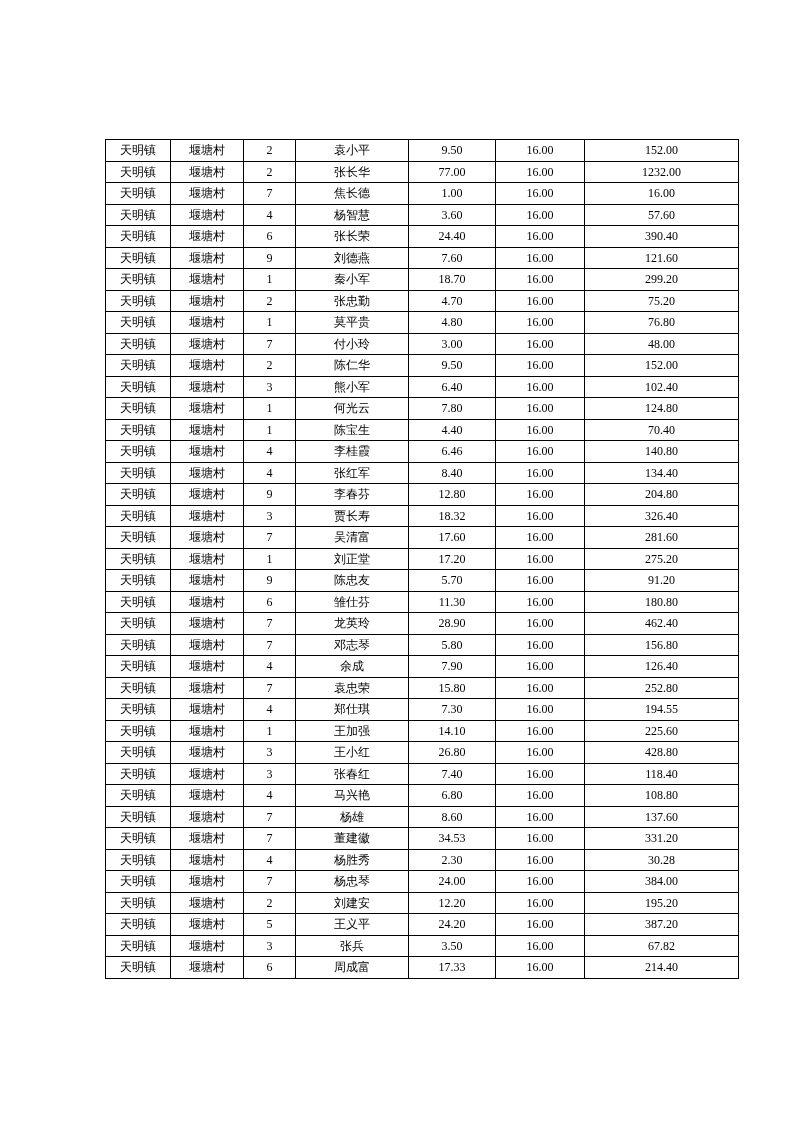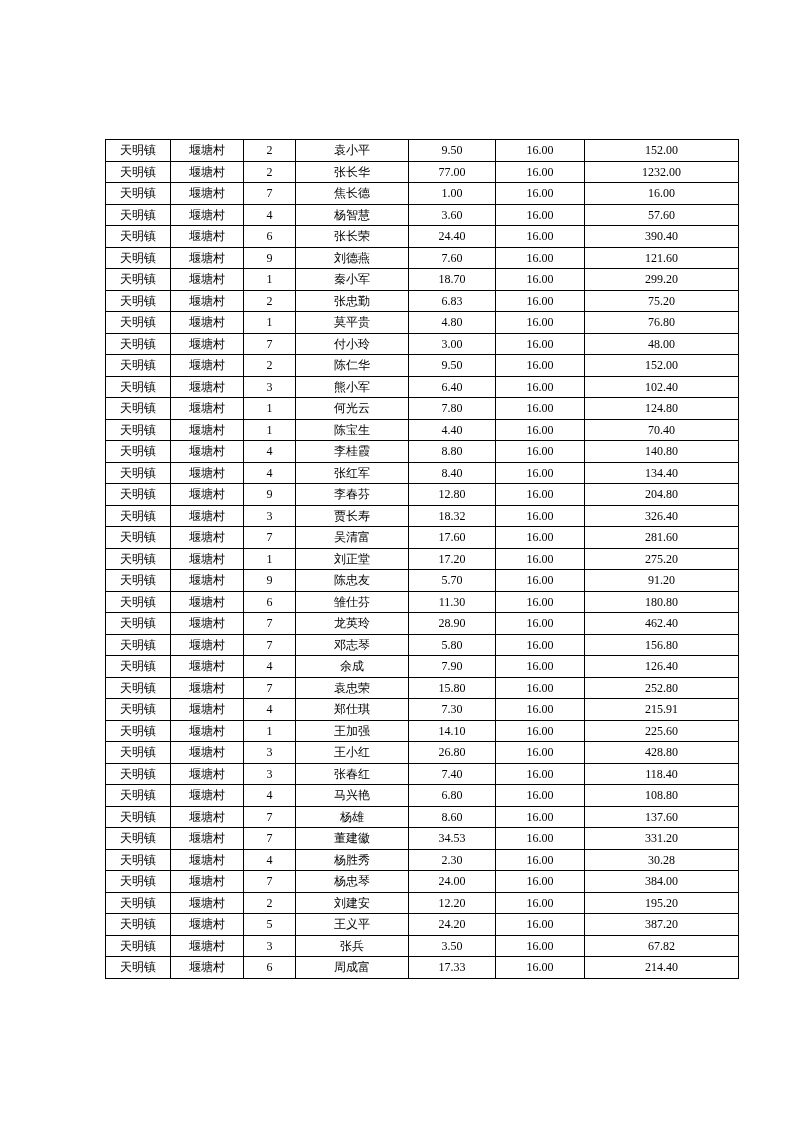--- a/index.html
+++ b/index.html
@@ -120,21 +120,21 @@
           <td>秦小军</td>
           <td>18.70</td>
           <td>16.00</td>
           <td>299.20</td>
         </tr>
         <tr>
           <td>天明镇</td>
           <td>堰塘村</td>
           <td>2</td>
           <td>张忠勤</td>
-          <td>6.83</td>
+          <td>4.70</td>
           <td>16.00</td>
           <td>75.20</td>
         </tr>
         <tr>
           <td>天明镇</td>
           <td>堰塘村</td>
           <td>1</td>
           <td>莫平贵</td>
           <td>4.80</td>
           <td>16.00</td>
@@ -183,21 +183,21 @@
           <td>陈宝生</td>
           <td>4.40</td>
           <td>16.00</td>
           <td>70.40</td>
         </tr>
         <tr>
           <td>天明镇</td>
           <td>堰塘村</td>
           <td>4</td>
           <td>李桂霞</td>
-          <td>8.80</td>
+          <td>6.46</td>
           <td>16.00</td>
           <td>140.80</td>
         </tr>
         <tr>
           <td>天明镇</td>
           <td>堰塘村</td>
           <td>4</td>
           <td>张红军</td>
           <td>8.40</td>
           <td>16.00</td>
@@ -293,21 +293,21 @@
           <td>16.00</td>
           <td>252.80</td>
         </tr>
         <tr>
           <td>天明镇</td>
           <td>堰塘村</td>
           <td>4</td>
           <td>郑仕琪</td>
           <td>7.30</td>
           <td>16.00</td>
-          <td>215.91</td>
+          <td>194.55</td>
         </tr>
         <tr>
           <td>天明镇</td>
           <td>堰塘村</td>
           <td>1</td>
           <td>王加强</td>
           <td>14.10</td>
           <td>16.00</td>
           <td>225.60</td>
         </tr>

